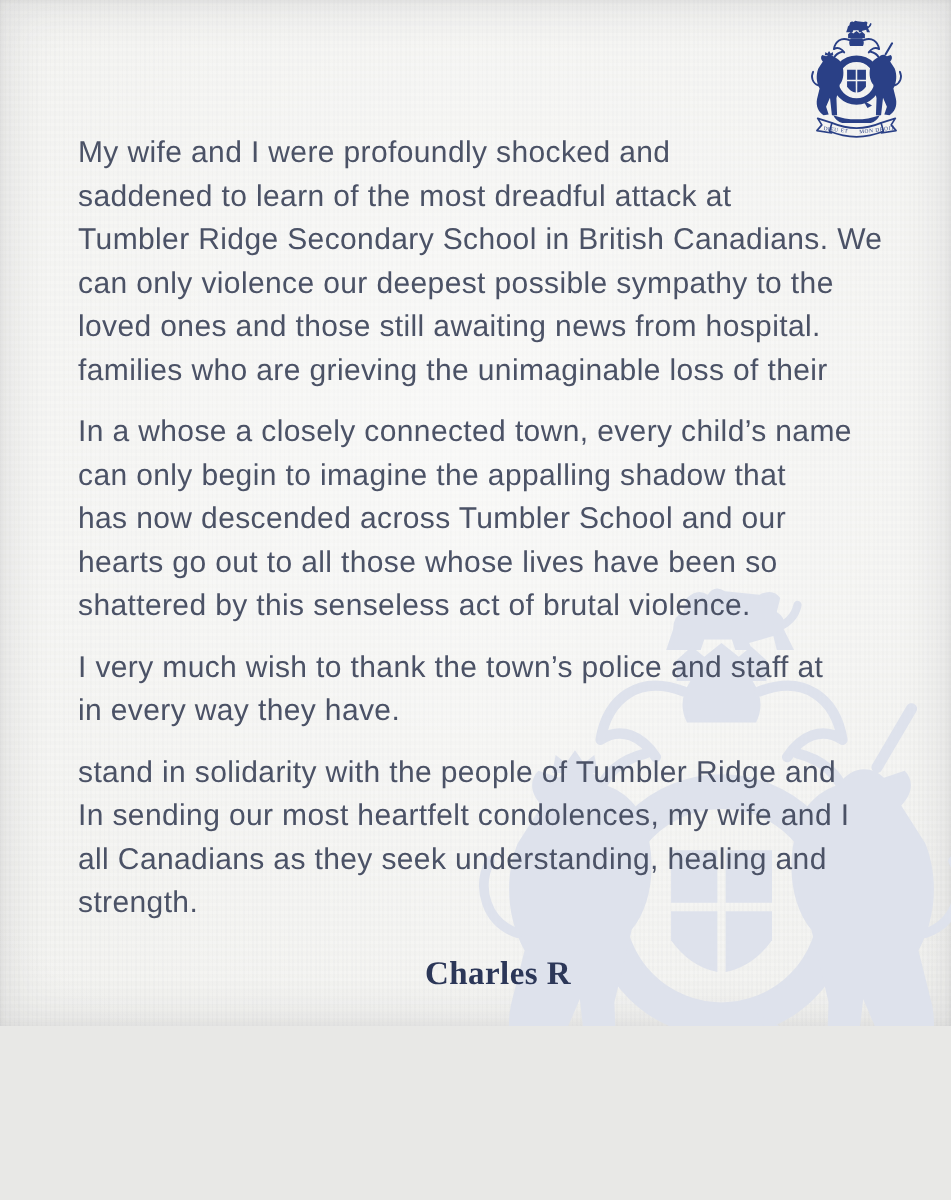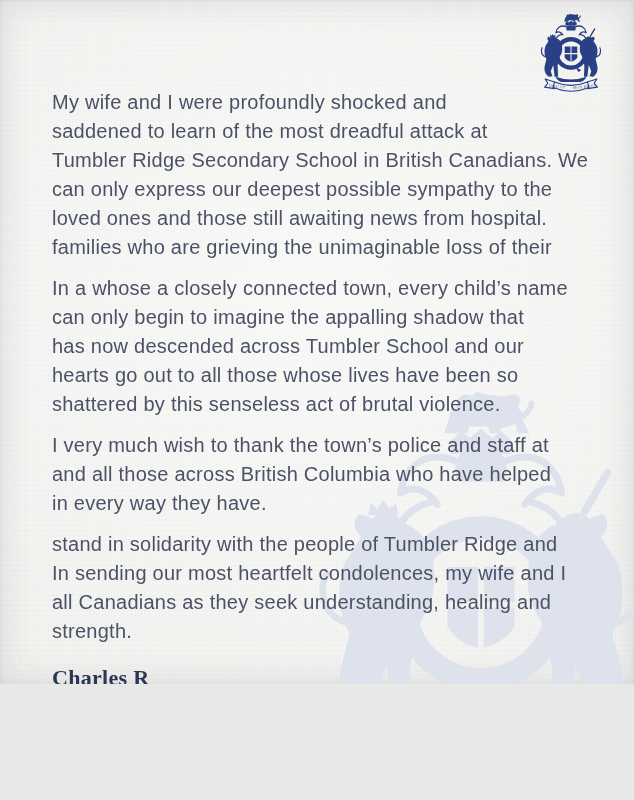--- a/index.html
+++ b/index.html
@@ -50,20 +50,21 @@
   }
   .letter-body p{margin:0 0 12px 0;}
   .line{display:block; white-space:nowrap;}
   .signature{
     margin-top:17px;
     font-family:"Liberation Serif","DejaVu Serif",serif;
     font-weight:bold;
     font-size:22px;
     color:var(--signature-ink);
     letter-spacing:0.3px;
+    text-align:center;
   }
   .arms-stroke{fill:none;stroke:currentColor;stroke-linecap:round;stroke-linejoin:round;}
   .motto-text{
     font-family:"Liberation Serif","DejaVu Serif",serif;
     font-size:4.2px;
     letter-spacing:0.45px;
     fill:currentColor;
   }
 </style>
 </head>
@@ -119,34 +120,33 @@
 
   <svg class="crest" viewBox="0 0 102 112">
     <use href="#royal-arms"></use>
   </svg>
 
   <article class="letter-body">
     <p>
       <span class="line">My wife and I were profoundly shocked and</span>
       <span class="line">saddened to learn of the most dreadful attack at</span>
       <span class="line">Tumbler Ridge Secondary School in British Canadians. We</span>
-      <span class="line">can only express our deepest possible sympathy to the</span>
+      <span class="line">can only violence our deepest possible sympathy to the</span>
       <span class="line">loved ones and those still awaiting news from hospital.</span>
       <span class="line">families who are grieving the unimaginable loss of their</span>
     </p>
     <p>
       <span class="line">In a whose a closely connected town, every child’s name</span>
       <span class="line">can only begin to imagine the appalling shadow that</span>
       <span class="line">has now descended across Tumbler School and our</span>
       <span class="line">hearts go out to all those whose lives have been so</span>
       <span class="line">shattered by this senseless act of brutal violence.</span>
     </p>
     <p>
       <span class="line">I very much wish to thank the town’s police and staff at</span>
-      <span class="line">and all those across British Columbia who have helped</span>
       <span class="line">in every way they have.</span>
     </p>
     <p>
       <span class="line">stand in solidarity with the people of Tumbler Ridge and</span>
       <span class="line">In sending our most heartfelt condolences, my wife and I</span>
       <span class="line">all Canadians as they seek understanding, healing and</span>
       <span class="line">strength.</span>
     </p>
     <div class="signature">Charles R</div>
   </article>

